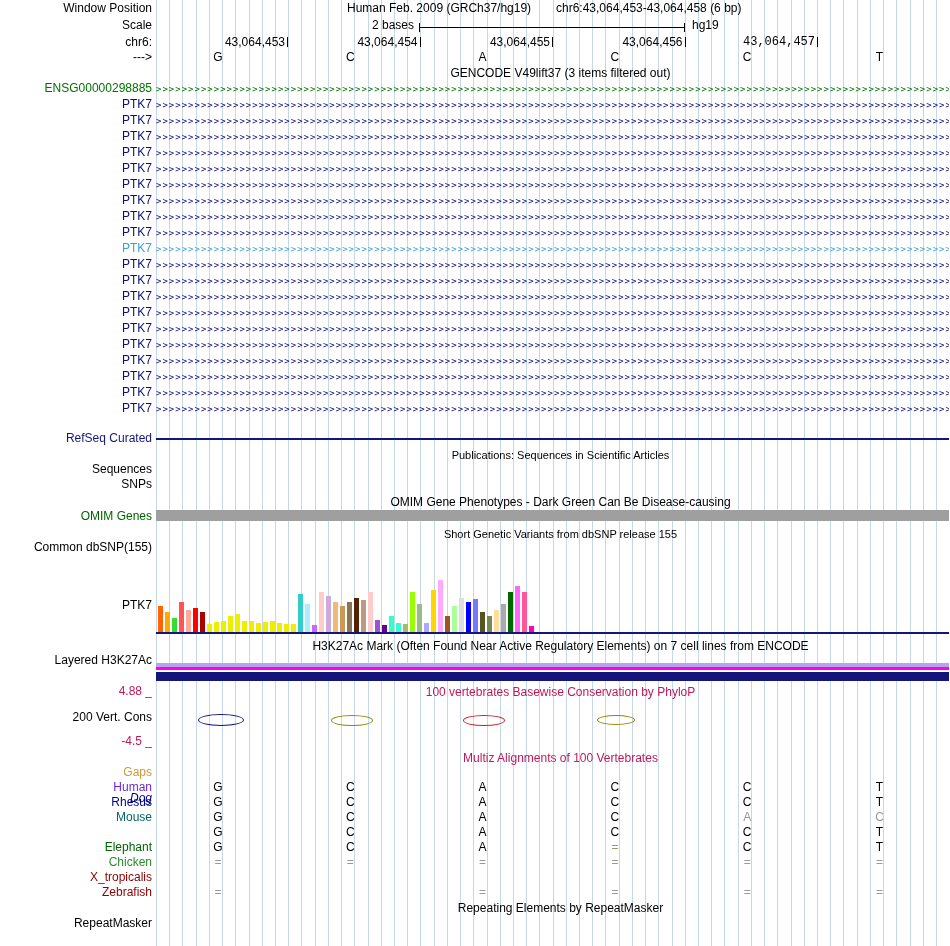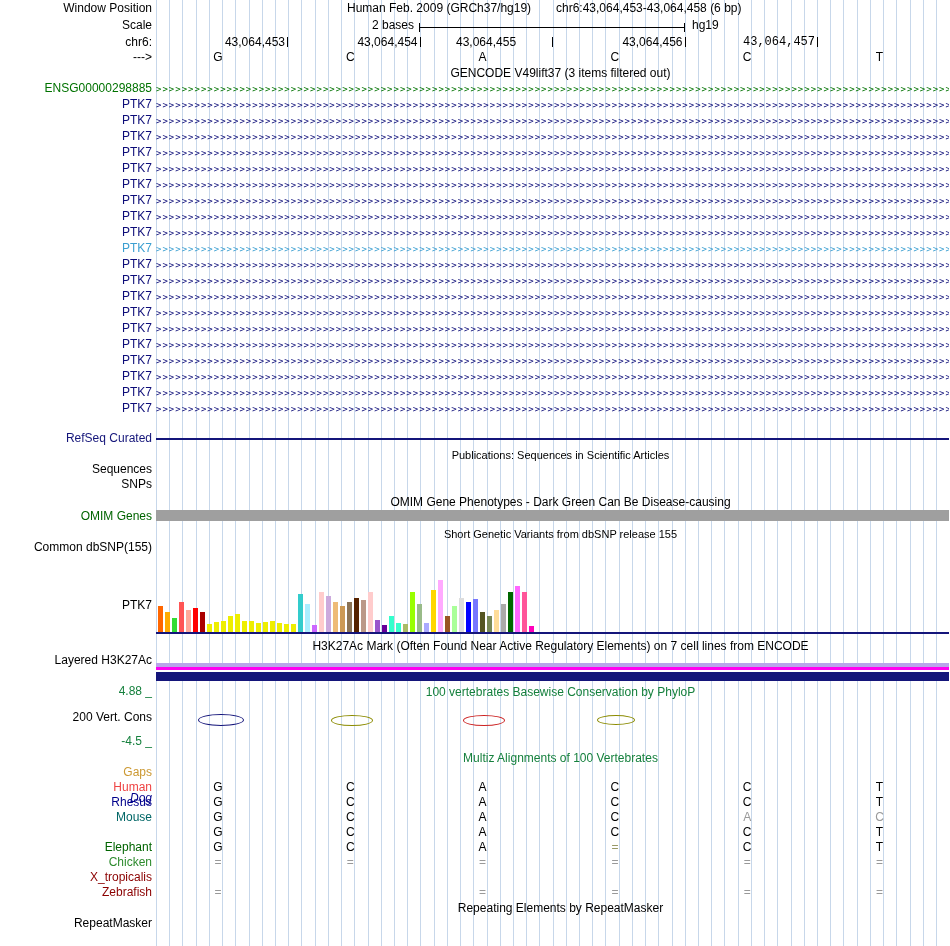--- a/index.html
+++ b/index.html
@@ -4,21 +4,21 @@
 <style>
   *{margin:0;padding:0;box-sizing:border-box}
   body{background:#fff}
   #browser{position:relative;width:950px;height:946px;background:#fff;overflow:hidden;
            font-family:"Liberation Sans",sans-serif;font-size:12px;color:#000}
   #guidelines{position:absolute;left:156px;top:0;width:793px;height:946px;
               background:repeating-linear-gradient(to right,#c7d7ea 0,#c7d7ea 1px,transparent 1px,transparent 13.22px)}
   .lbl{position:absolute;left:0;width:152px;text-align:right;white-space:nowrap;line-height:13px}
   .title{position:absolute;left:164px;width:793px;text-align:center;white-space:nowrap;line-height:13px}
   .small{font-size:11px}
-  .blue{color:#15803d}
+  .blue{color:#be185d}
   .htext{position:absolute;white-space:nowrap;line-height:13px}
   #lbl-window{top:2px}
   #assembly-title{left:347px;top:2px}
   #position-title{left:556px;top:2px}
   #lbl-scale{top:19px}
   #scale-value{left:320px;top:19px;width:94px;text-align:right}
   #scale-line{position:absolute;left:419px;top:27px;width:266px;height:1px;background:#000}
   .scale-tick{position:absolute;top:23px;width:1px;height:9px;background:#000}
   #scale-tick-l{left:419px}
   #scale-tick-r{left:684px}
@@ -75,21 +75,21 @@
   <div id="scale-tick-l" class="scale-tick"></div>
   <div id="scale-tick-r" class="scale-tick"></div>
   <div class="htext" id="scale-asm">hg19</div>
 
   <div class="lbl" id="lbl-chrom">chr6:</div>
   <div id="coords">
       <div class="coord-lbl" style="position: absolute; top: 36px; width: 94px; text-align: right; line-height: 13px; left: 191px;">43,064,453</div>
       <div class="coord-tick" style="position: absolute; top: 37px; width: 1px; height: 10px; background: rgb(0, 0, 0); left: 287px;"></div>
       <div class="coord-lbl" style="position: absolute; top: 36px; width: 94px; text-align: right; line-height: 13px; left: 323.5px;">43,064,454</div>
       <div class="coord-tick" style="position: absolute; top: 37px; width: 1px; height: 10px; background: rgb(0, 0, 0); left: 419.5px;"></div>
-      <div class="coord-lbl" style="position: absolute; top: 36px; width: 94px; text-align: left; line-height: 13px; left: 456px;">43,064,455</div>
+      <div class="coord-lbl" style="position: absolute; top: 36px; width: 94px; text-align: right; line-height: 13px; left: 456px;">43,064,455</div>
       <div class="coord-tick" style="position: absolute; top: 37px; width: 1px; height: 10px; background: rgb(0, 0, 0); left: 552px;"></div>
       <div class="coord-lbl" style="position: absolute; top: 36px; width: 94px; text-align: right; line-height: 13px; left: 588.5px;">43,064,456</div>
       <div class="coord-tick" style="position: absolute; top: 37px; width: 1px; height: 10px; background: rgb(0, 0, 0); left: 684.5px;"></div>
       <div class="coord-lbl" style="position: absolute; top: 36px; width: 94px; text-align: right; line-height: 13px; left: 721px; font-family: Liberation Mono, monospace;">43,064,457</div>
       <div class="coord-tick" style="position: absolute; top: 37px; width: 1px; height: 10px; background: rgb(0, 0, 0); left: 817px;"></div>
     </div>
   <div class="lbl" id="lbl-strand">---&gt;</div>
   <div id="bases">
       <div class="base-letter" style="position: absolute; top: 51px; width: 20px; text-align: center; line-height: 13px; left: 208px;">G</div>
       <div class="base-letter" style="position: absolute; top: 51px; width: 20px; text-align: center; line-height: 13px; left: 340.3px;">C</div>
@@ -276,21 +276,21 @@
   <div id="cons-shapes">
       <div class="cons-ellipse" style="left: 198px; top: 714px; width: 46px; height: 12px; border: 1.5px solid rgb(20, 20, 122);"></div>
       <div class="cons-ellipse" style="left: 331px; top: 714.5px; width: 42px; height: 11px; border: 1.5px solid rgb(139, 139, 0);"></div>
       <div class="cons-ellipse" style="left: 463px; top: 714.5px; width: 42px; height: 11px; border: 1.5px solid rgb(204, 34, 34);"></div>
       <div class="cons-ellipse" style="left: 597px; top: 715px; width: 38px; height: 10px; border: 1.5px solid rgb(139, 139, 0);"></div>
     </div>
 
   <div class="title blue" id="multiz-title">Multiz Alignments of 100 Vertebrates</div>
   <div id="multiz-rows">
       <div class="mz-lbl" style="top: 766px; color: rgb(204, 153, 51);">Gaps</div>
-      <div class="mz-lbl" style="top: 781px; color: #ef4444;">Human</div>
+      <div class="mz-lbl" style="top: 781px; color: #6d28d9;">Human</div>
       <div class="mz-cell" style="left: 209px; top: 781px; color: rgb(0, 0, 0);">G</div>
       <div class="mz-cell" style="left: 341.3px; top: 781px; color: rgb(0, 0, 0);">C</div>
       <div class="mz-cell" style="left: 473.6px; top: 781px; color: rgb(0, 0, 0);">A</div>
       <div class="mz-cell" style="left: 605.9px; top: 781px; color: rgb(0, 0, 0);">C</div>
       <div class="mz-cell" style="left: 738.2px; top: 781px; color: rgb(0, 0, 0);">C</div>
       <div class="mz-cell" style="left: 870.5px; top: 781px; color: rgb(0, 0, 0);">T</div>
       <div class="mz-lbl" style="top: 796px; color: rgb(0, 0, 139);">Rhesus</div>
       <div class="mz-cell" style="left: 209px; top: 796px; color: rgb(0, 0, 0);">G</div>
       <div class="mz-cell" style="left: 341.3px; top: 796px; color: rgb(0, 0, 0);">C</div>
       <div class="mz-cell" style="left: 473.6px; top: 796px; color: rgb(0, 0, 0);">A</div>

